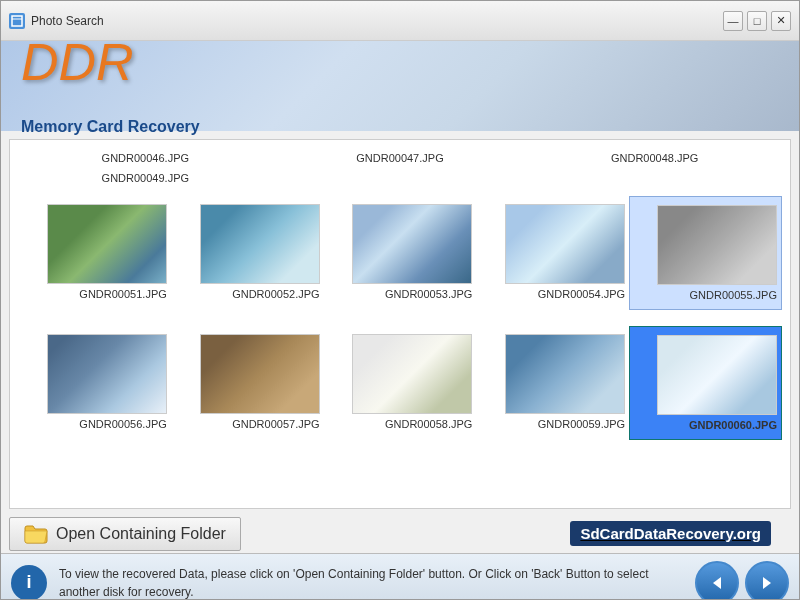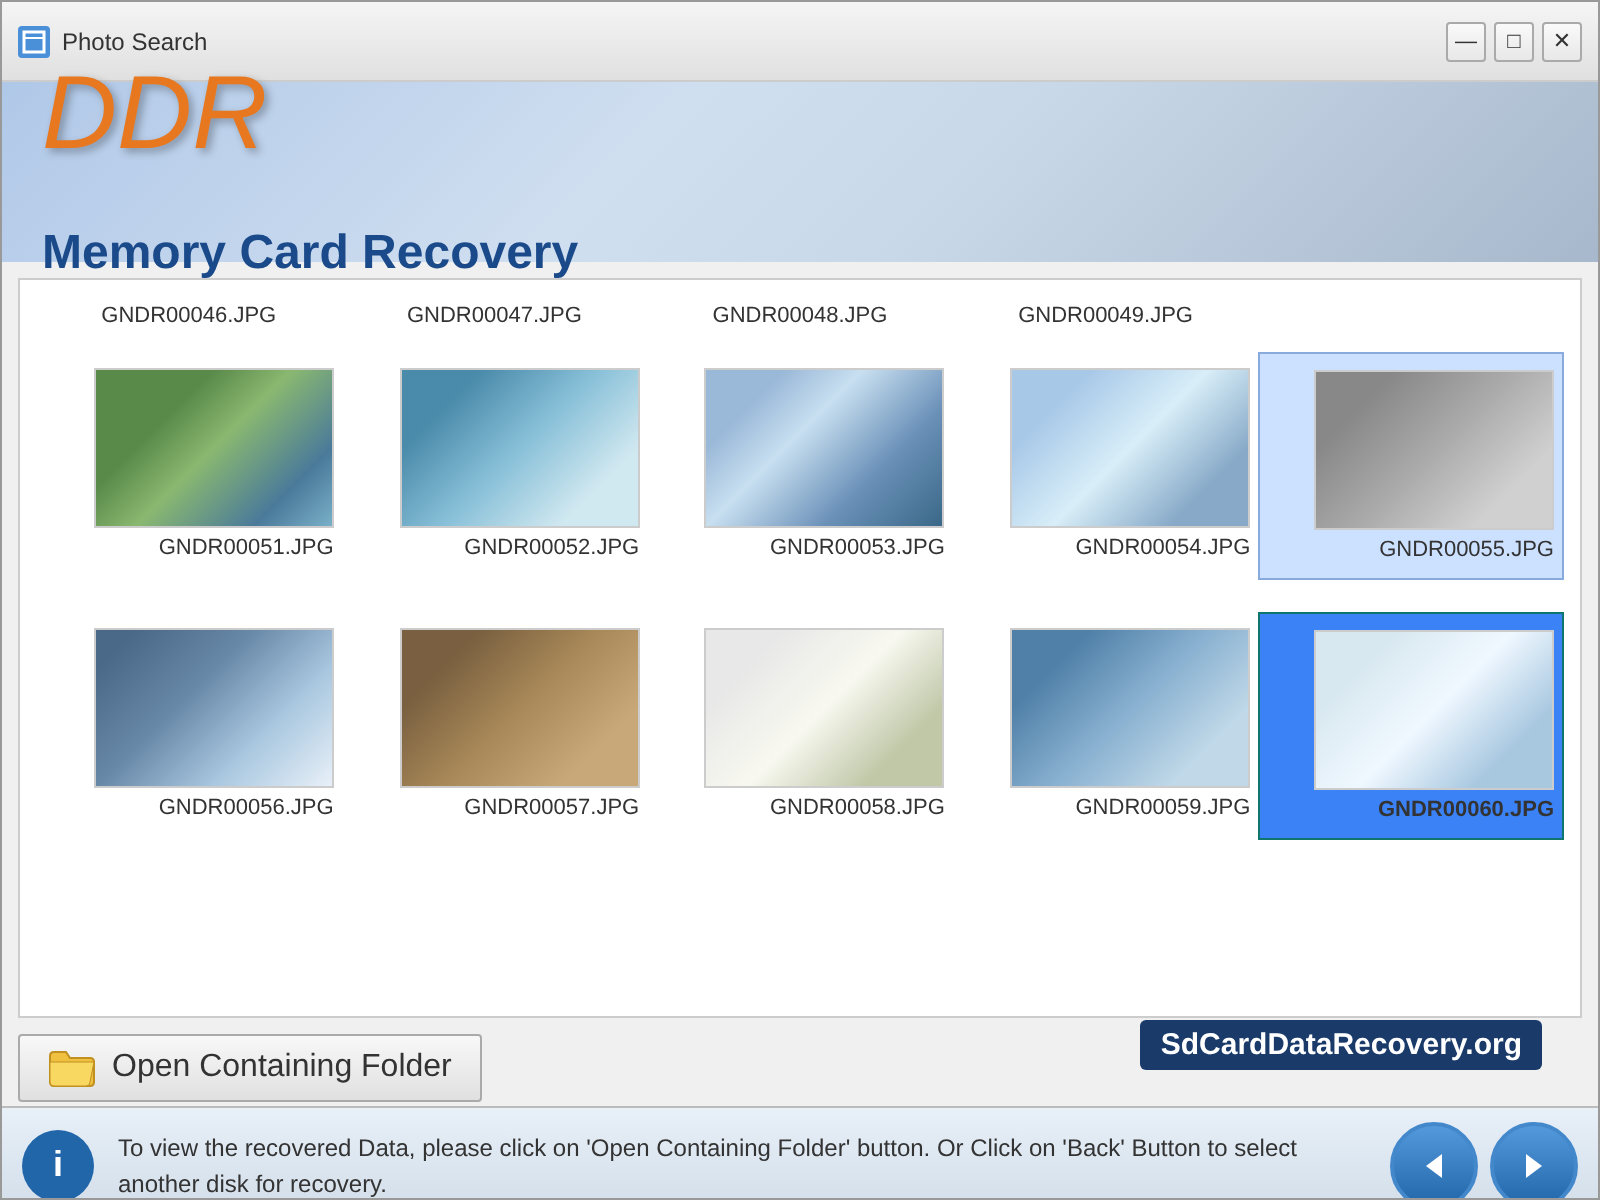--- a/index.html
+++ b/index.html
@@ -59,21 +59,21 @@
     .ddr-logo {
       font-size: 52px;
       font-weight: normal;
       color: #e87820;
       text-shadow: 2px 2px 4px rgba(0,0,0,0.3);
       font-style: italic;
       margin-right: 15px;
       line-height: 1;
     }
     .header-subtitle {
-      font-size: 24px;
+      font-size: 16px;
       color: #1a4a8a;
       font-weight: bold;
       margin-top: 30px;
     }
 
     
     .main-content {
       background: white;
       margin: 8px;
       border: 1px solid #ccc;
@@ -120,21 +120,21 @@
     .thumb-5 { background: linear-gradient(135deg, #888888 20%, #aaaaaa 50%, #d0d0d0 80%); }
     .thumb-6 { background: linear-gradient(135deg, #4a6888 10%, #6888a8 40%, #aac8e0 70%, #e8f0f8 100%); }
     .thumb-7 { background: linear-gradient(135deg, #7a6040 20%, #a88858 50%, #c8a878 80%); }
     .thumb-8 { background: linear-gradient(135deg, #e8e8e8 20%, #f8f8f0 50%, #c0c8a8 80%); }
     .thumb-9 { background: linear-gradient(135deg, #5080a8 20%, #88b0d0 50%, #c0d8e8 80%); }
     .thumb-10 { background: linear-gradient(135deg, #d8e8f0 20%, #f0f8ff 50%, #a8c8e0 80%); }
 
     
     .photo-row-labels {
       display: grid;
-      grid-template-columns: repeat(5, 1fr);
+      grid-template-columns: repeat(3, 1fr);
       padding: 8px 8px 0 8px;
     }
     .photo-row-label {
       font-size: 11px;
       color: #333;
       text-align: center;
       padding: 4px;
     }
 
     
@@ -151,21 +151,22 @@
       font-size: 16px;
       color: #333;
       gap: 8px;
       border-radius: 2px;
     }
 
     
     .brand-badge {
       position: absolute;
       right: 20px;
-      bottom: 19px;
+      bottom: 8px;
+      text-decoration: underline;
     }
     .brand-text {
       background: #1a3a6a;
       color: white;
       font-size: 15px;
       font-weight: bold;
       padding: 4px 10px;
       border-radius: 3px;
     }
 

